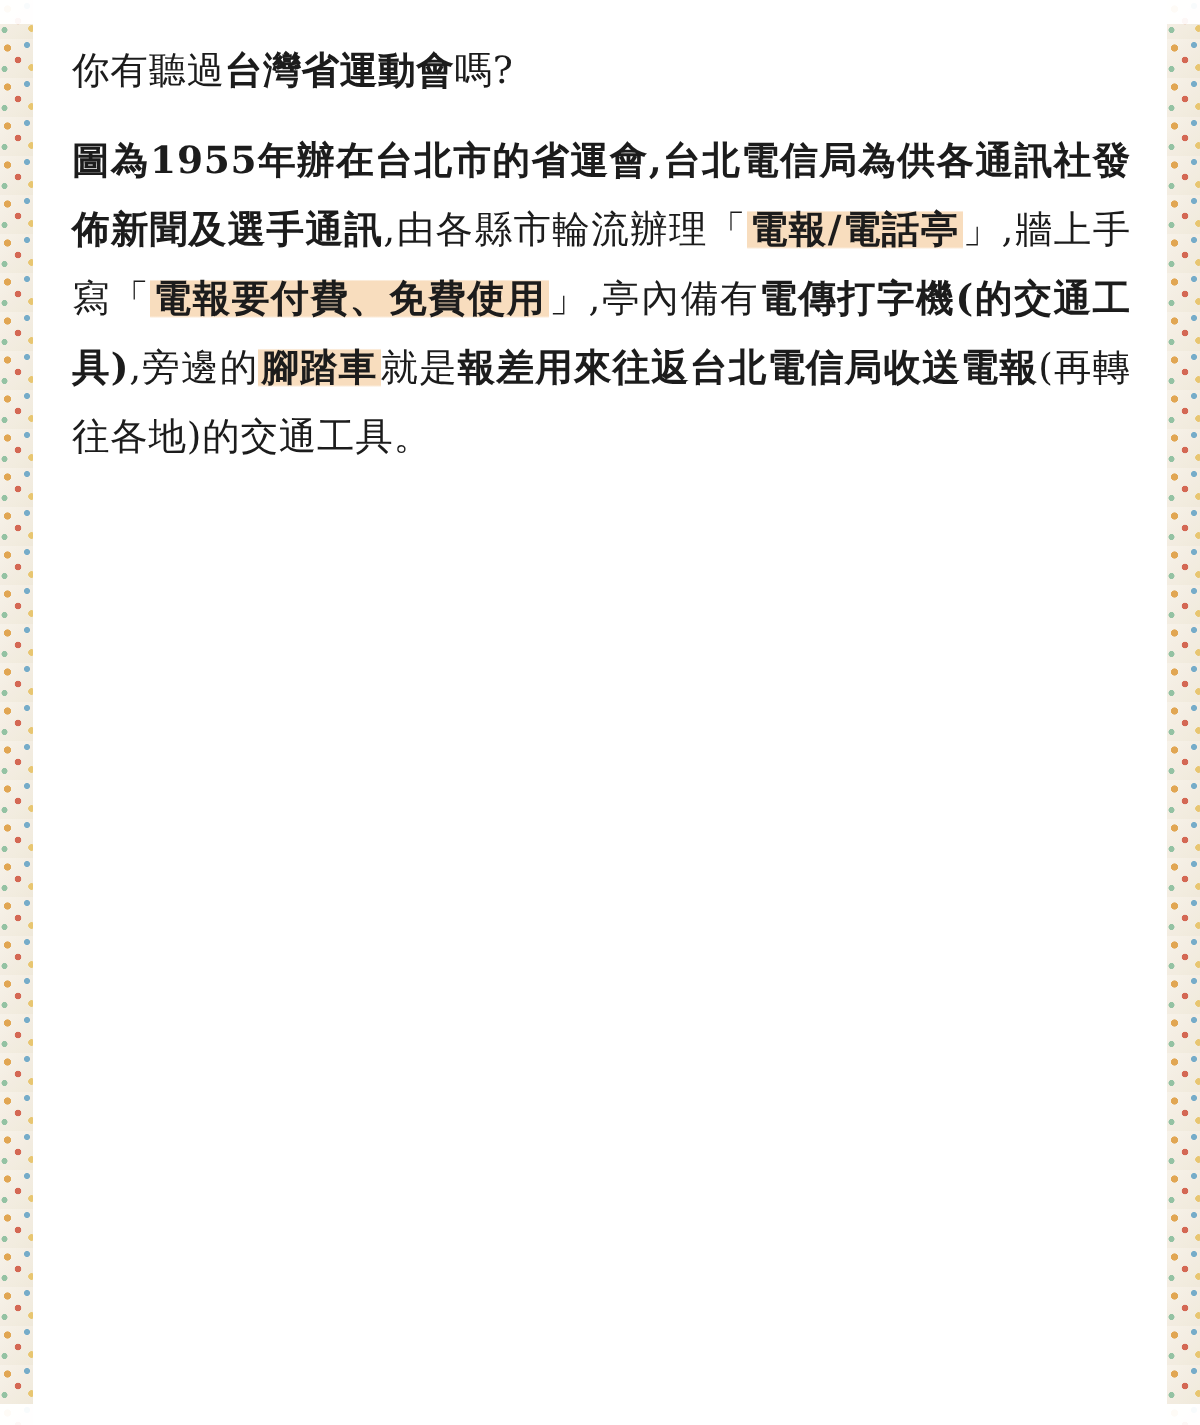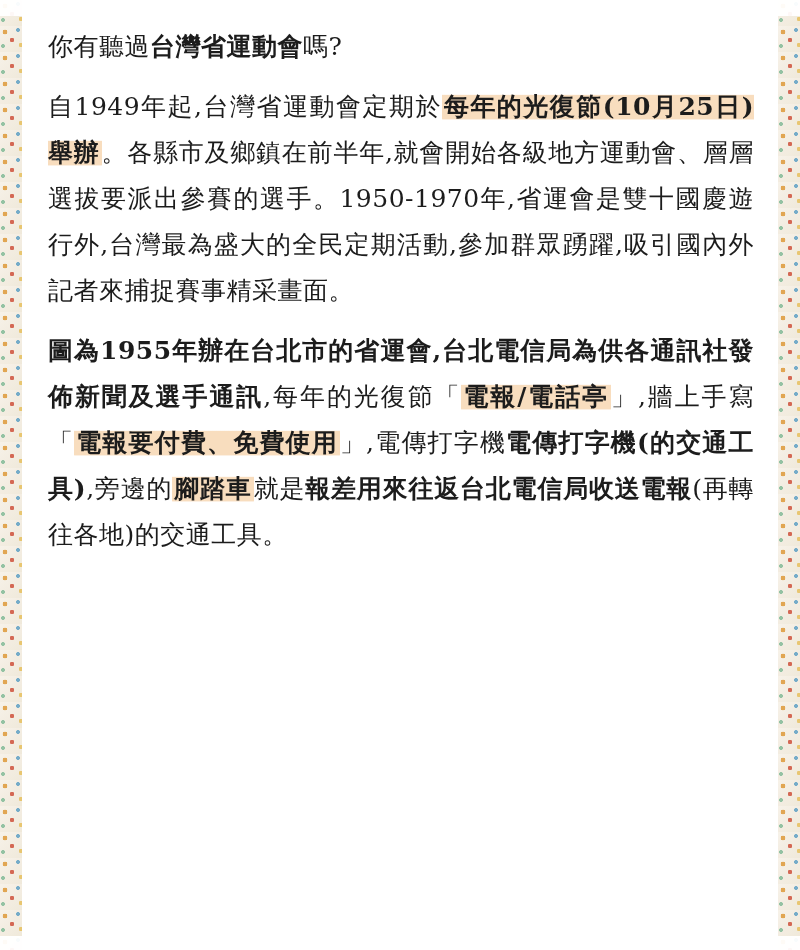--- a/index.html
+++ b/index.html
@@ -80,22 +80,19 @@
   <div class="frame-edge frame-top"></div>
   <div class="frame-edge frame-bottom"></div>
 
   <div class="content">
 
     <p class="para lead">
       <span>你有聽過</span><b>台灣省運動會</b><span>嗎?</span>
     </p>
 
 
-    <p class="para">
-      <span>自1949年起,台灣省運動會定期於</span><span class="hl-b">每年的光復節(10月25日)舉辦</span><span>。各縣市及鄉鎮在前半年,就會開始各級地方運動會、層層選拔要派出參賽的選手。1950-1970年,省運會是雙十國慶遊行外,台灣最為盛大的全民定期活動,參加群眾踴躍,吸引國內外記者來捕捉賽事精采畫面。</span>
-    </p>
 
     <p class="para">
-      <b>圖為1955年辦在台北市的省運會,台北電信局為供各通訊社發佈新聞及選手通訊</b><span>,每年的光復節「</span><span class="hl-b">電報/電話亭</span><span>」,牆上手寫「</span><span class="hl-b">電報要付費、免費使用</span><span>」,電傳打字機</span><b>電傳打字機(的交通工具)</b><span>,旁邊的</span><span class="hl-b">腳踏車</span><span>就是</span><b>報差用來往返台北電信局收送電報</b><span>(再轉往各地)的交通工具。</span>
+      <b>圖為1955年辦在台北市的省運會,台北電信局為供各通訊社發佈新聞及選手通訊</b><span>,由各縣市輪流辦理「</span><span class="hl-b">電報/電話亭</span><span>」,牆上手寫「</span><span class="hl-b">電報要付費、免費使用</span><span>」,亭內備有</span><b>電傳打字機(的交通工具)</b><span>,旁邊的</span><span class="hl-b">腳踏車</span><span>就是</span><b>報差用來往返台北電信局收送電報</b><span>(再轉往各地)的交通工具。</span>
     </p>
 
   </div>
 </div>
 
 </body></html>

